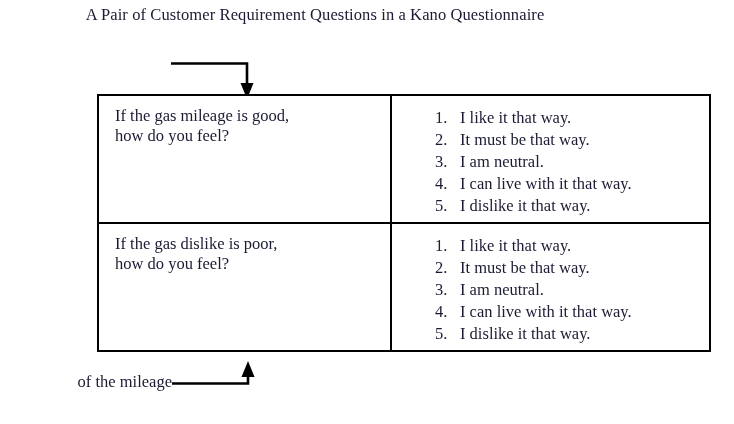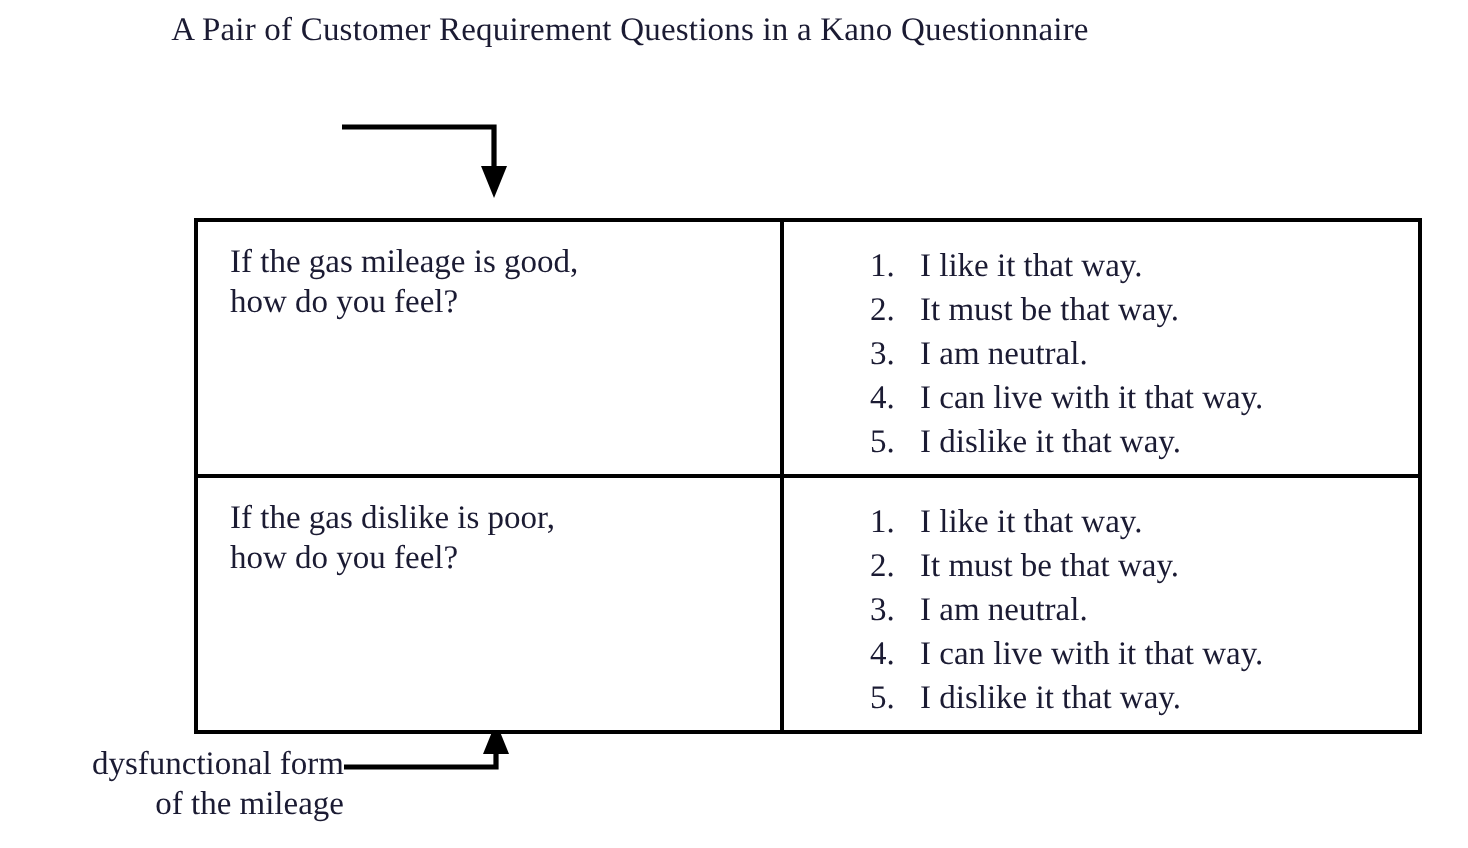--- a/index.html
+++ b/index.html
@@ -60,21 +60,21 @@
     top: 0;
     width: 734px;
     height: 424px;
     pointer-events: none;
   }
 
   
   .kano-table {
     position: absolute;
     left: 97px;
-    top: 109px;
+    top: 94px;
     width: 614px;
     height: 258px;
     border: 2px solid #000000;
     border-collapse: collapse;
     box-sizing: border-box;
     background: #ffffff;
   }
   .kano-table table {
     width: 100%;
     height: 100%;
@@ -124,21 +124,20 @@
 </style>
 </head>
 <body>
 
 <div class="title">A Pair of Customer Requirement Questions in a Kano Questionnaire</div>
 
 <div class="label label-top">
 </div>
 
 <div class="label label-bottom">
-  <span class="ln">dysfunctional form</span>
   <span class="ln">of the mileage</span>
 </div>
 
 <svg class="arrows" viewBox="0 0 734 424" width="734" height="424">
 
   <g>
     <path d="M 171 63.5 L 247 63.5 L 247 85" fill="none" stroke="#000000" stroke-width="2.6" stroke-linecap="butt"></path>
     <polygon points="240.5,83 253.5,83 247,99" fill="#000000"></polygon>
   </g>
 

